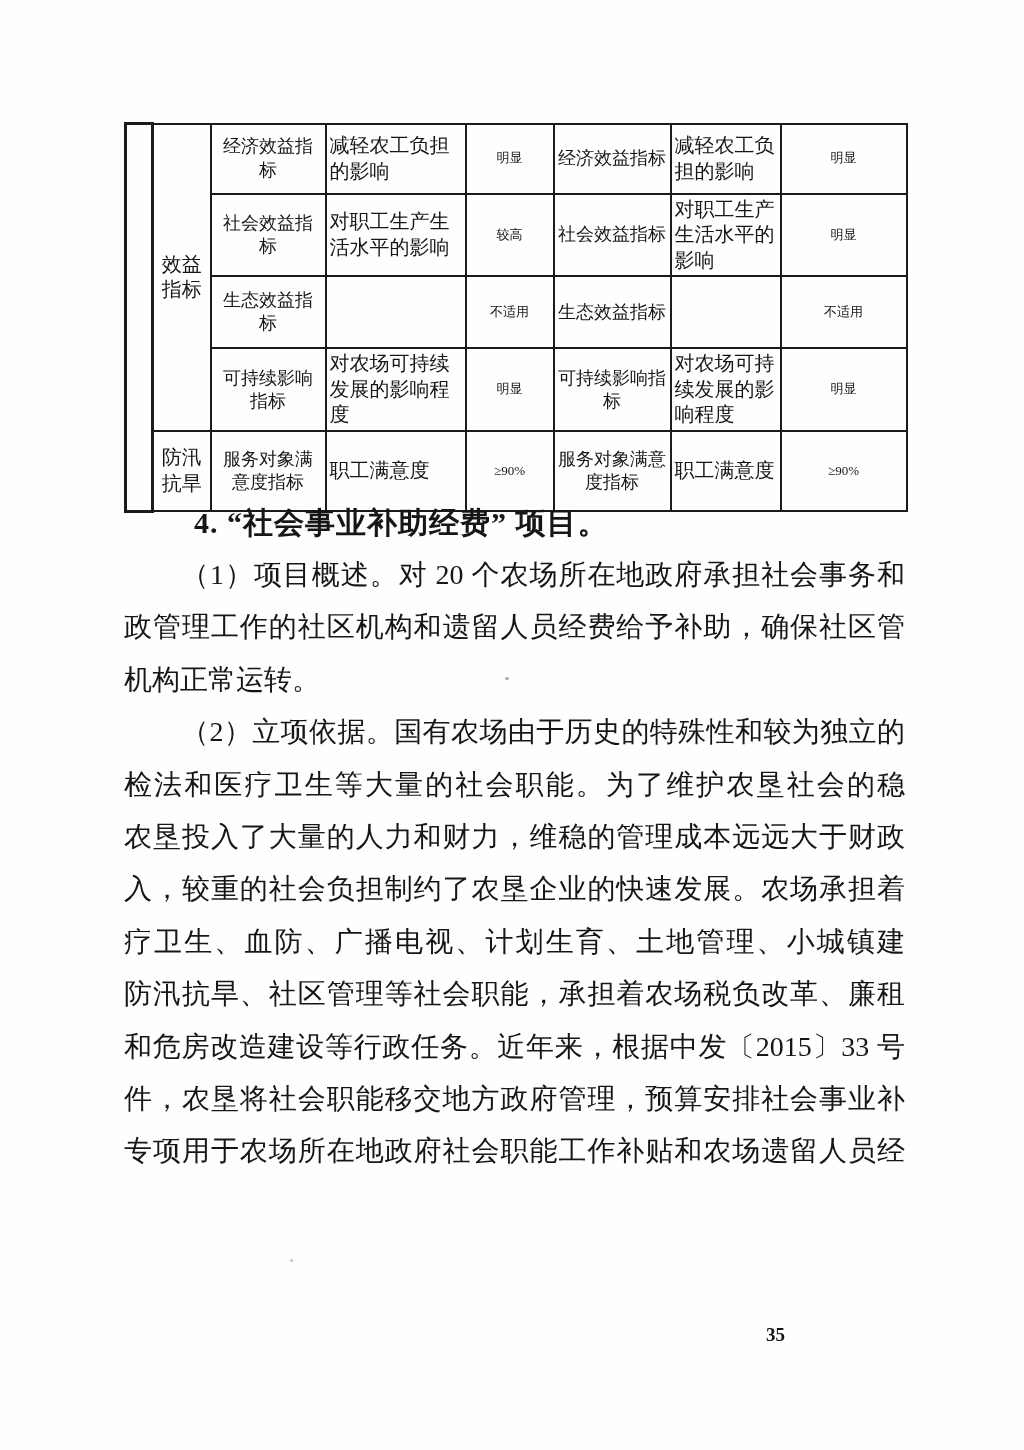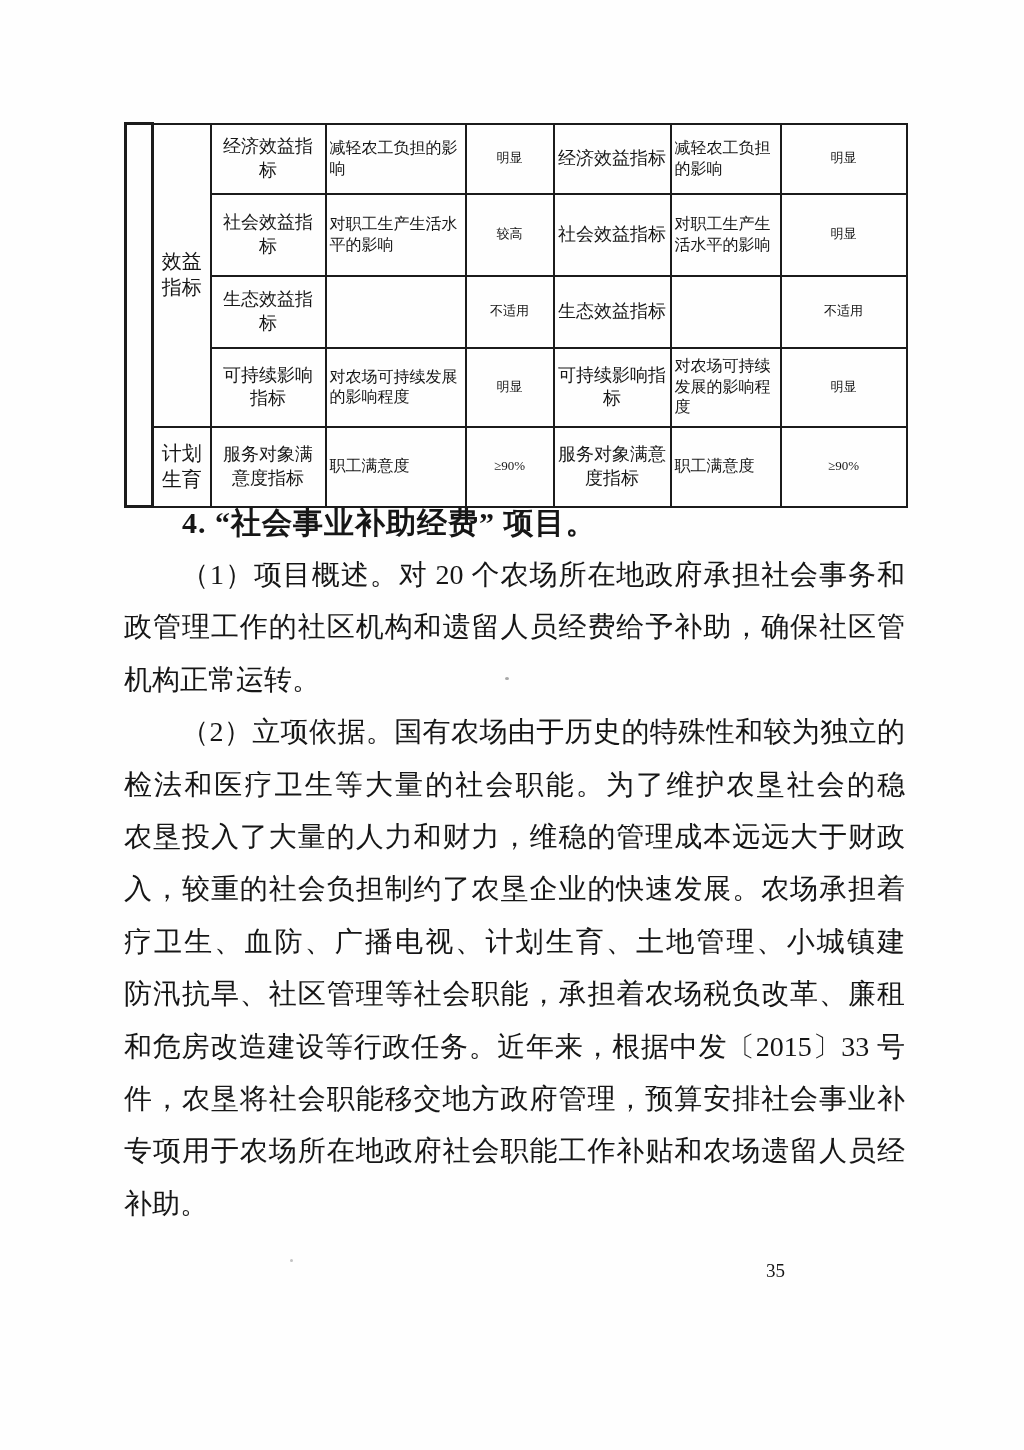--- a/index.html
+++ b/index.html
@@ -28,27 +28,27 @@
     vertical-align: middle;
     padding: 2px 3px;
     word-break: break-all;
     line-height: 1.28;
     color: #161616;
   }
   .indicator-table .outer { border-width: 3px; }
   .cell-empty   { }
   .cell-group   { text-align: center; font-size: 20px; }
   .cell-ind     { text-align: center; font-size: 18px; }
-  .cell-detail  { text-align: left;   font-size: 16px; }
+  .cell-detail  { text-align: left;   font-size: 20px; }
   .cell-value   { text-align: center; font-size: 13px; }
 
   
   .section-heading {
     position: absolute;
-    left: 182px;
+    left: 194px;
     top: 503px;
     width: 700px;
     font-size: 30px;
     font-weight: bold;
     letter-spacing: 1px;
     white-space: nowrap;
   }
 
   
   .body-text {
@@ -65,23 +65,23 @@
     text-align-last: justify;
     overflow: hidden;
   }
   .line.indent { padding-left: 57px; }
   .line.plain  { text-align: right; text-align-last: left; }
 
   
   .page-number {
     position: absolute;
     left: 766px;
-    top: 1260px;
+    top: 1324px;
     font-size: 19px;
-    font-weight: normal;
+    font-weight: bold;
   }
   .speck {
     position: absolute;
     background: #8a8a8a;
     border-radius: 50%;
   }
   .speck-1 { left: 505px; top: 677px; width: 4px; height: 3px; opacity: .75; }
   .speck-2 { left: 290px; top: 1259px; width: 3px; height: 3px; opacity: .5; }
 </style>
 </head>
@@ -129,21 +129,21 @@
     </tr>
     <tr style="height:79px">
       <td class="cell-ind">可持续影响指标</td>
       <td class="cell-detail">对农场可持续发展的影响程度</td>
       <td class="cell-value">明显</td>
       <td class="cell-ind">可持续影响指标</td>
       <td class="cell-detail">对农场可持续发展的影响程度</td>
       <td class="cell-value">明显</td>
     </tr>
     <tr style="height:80px">
-      <td class="cell-group">计划生育</td>
+      <td class="cell-group">防汛抗旱</td>
       <td class="cell-ind">服务对象满意度指标</td>
       <td class="cell-detail">职工满意度</td>
       <td class="cell-value">≥90%</td>
       <td class="cell-ind">服务对象满意度指标</td>
       <td class="cell-detail">职工满意度</td>
       <td class="cell-value">≥90%</td>
     </tr>
   </tbody>
     </table>
 
@@ -155,21 +155,20 @@
     <div class="line plain">机构正常运转。</div>
     <div class="line indent">（2）立项依据。国有农场由于历史的特殊性和较为独立的地</div>
     <div class="line">检法和医疗卫生等大量的社会职能。为了维护农垦社会的稳定，</div>
     <div class="line">农垦投入了大量的人力和财力，维稳的管理成本远远大于财政投</div>
     <div class="line">入，较重的社会负担制约了农垦企业的快速发展。农场承担着医</div>
     <div class="line">疗卫生、血防、广播电视、计划生育、土地管理、小城镇建设、</div>
     <div class="line">防汛抗旱、社区管理等社会职能，承担着农场税负改革、廉租房</div>
     <div class="line">和危房改造建设等行政任务。近年来，根据中发〔2015〕33 号文</div>
     <div class="line">件，农垦将社会职能移交地方政府管理，预算安排社会事业补助</div>
     <div class="line">专项用于农场所在地政府社会职能工作补贴和农场遗留人员经费</div>
-    <div class="line plain">补助。</div>
   </div>
 
   <div class="speck speck-1"></div>
   <div class="speck speck-2"></div>
 
   <div class="page-number">35</div>
 
 </div>
 
 </body></html>

